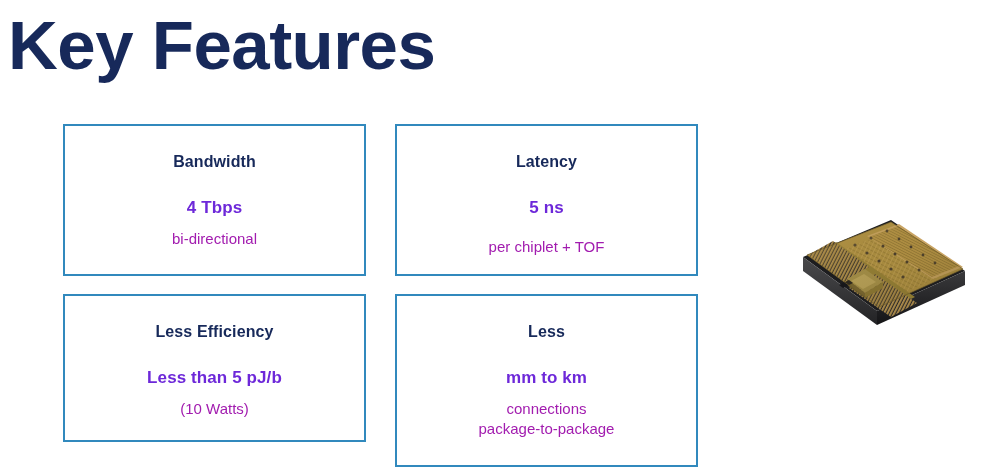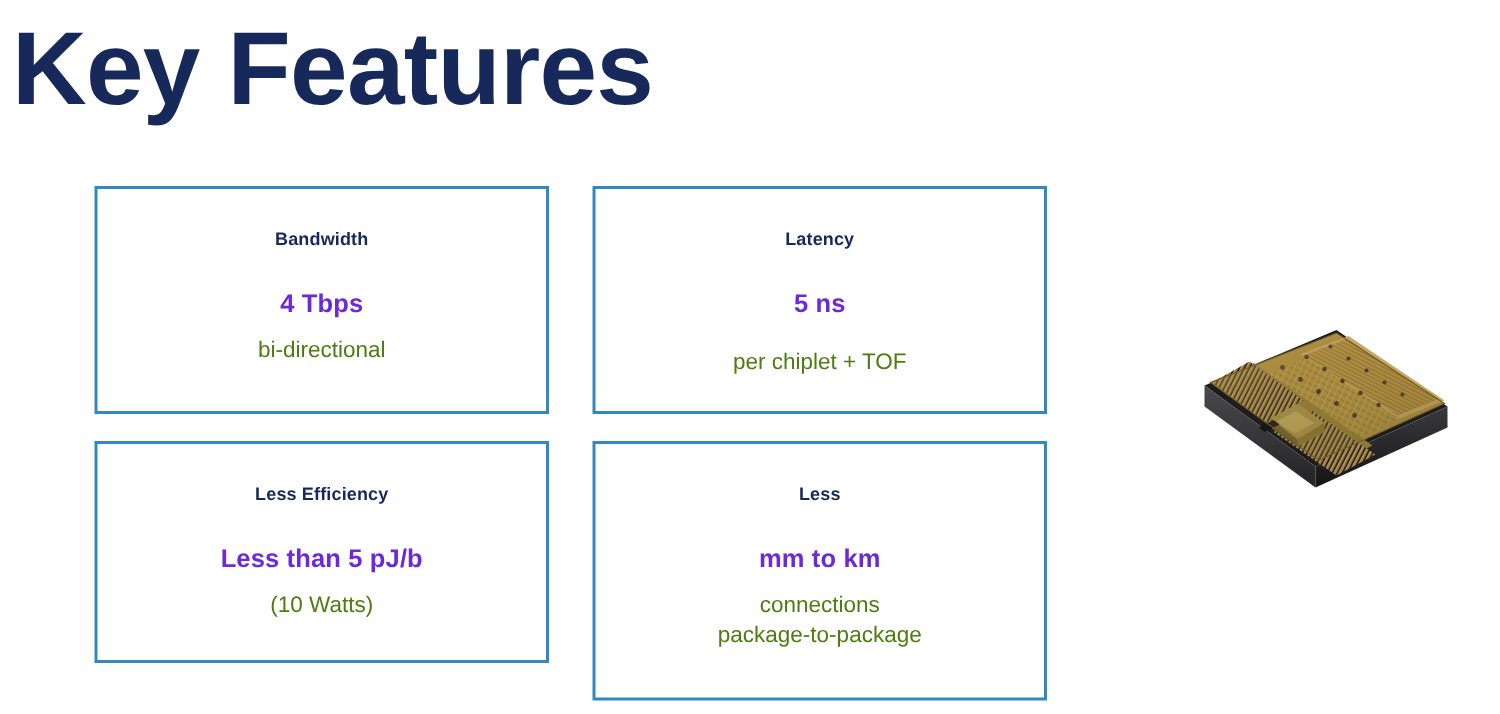--- a/index.html
+++ b/index.html
@@ -34,37 +34,37 @@
     position: absolute;
     box-sizing: border-box;
     border: 2px solid #3189bd;
     background: #ffffff;
     text-align: center;
     display: flex;
     flex-direction: column;
     align-items: center;
   }
   .card-title {
-    font-size: 12px;
+    font-size: 16px;
     font-weight: bold;
     color: #17295a;
     letter-spacing: 0.1px;
     line-height: 1.2;
   }
   .card-value {
     font-size: 17px;
     font-weight: bold;
     color: #6d28d9;
     letter-spacing: 0.1px;
     line-height: 1.2;
   }
   .card-note {
     font-size: 15px;
     font-weight: normal;
-    color: #4d7c0f;
+    color: #a21caf;
     line-height: 1.35;
   }
 
   
   #card-bandwidth {
     left: 63px;  top: 124px;  width: 303px; height: 152px;
   }
   #card-bandwidth .card-title { margin-top: 26px; }
   #card-bandwidth .card-value { margin-top: 27px; }
   #card-bandwidth .card-note  { margin-top: 10px; }

